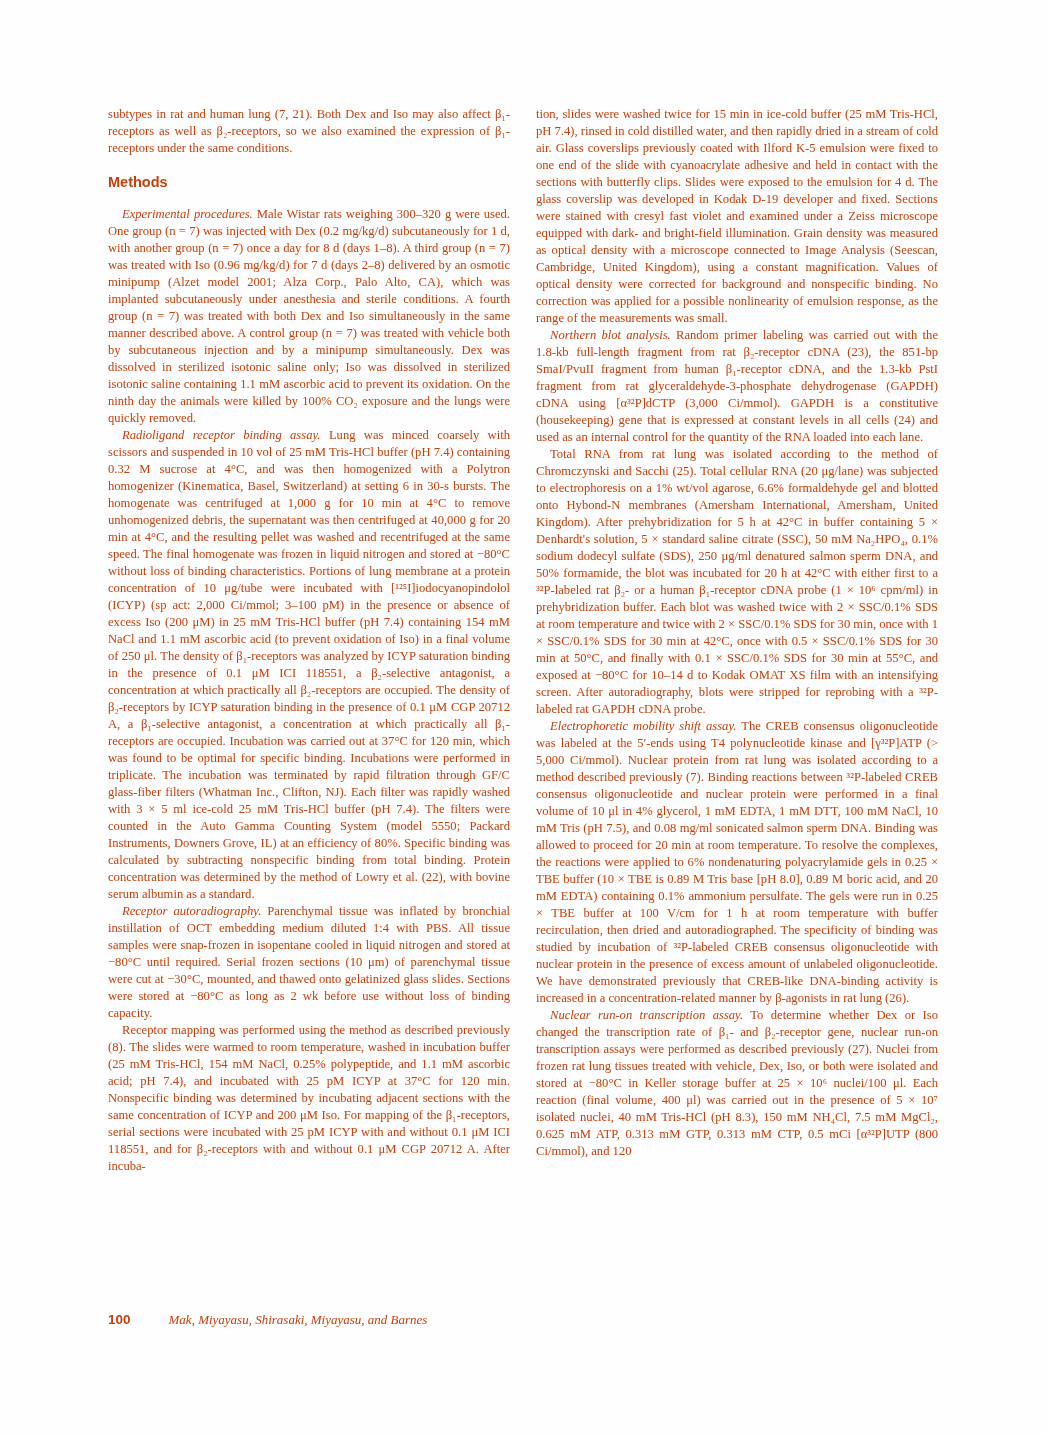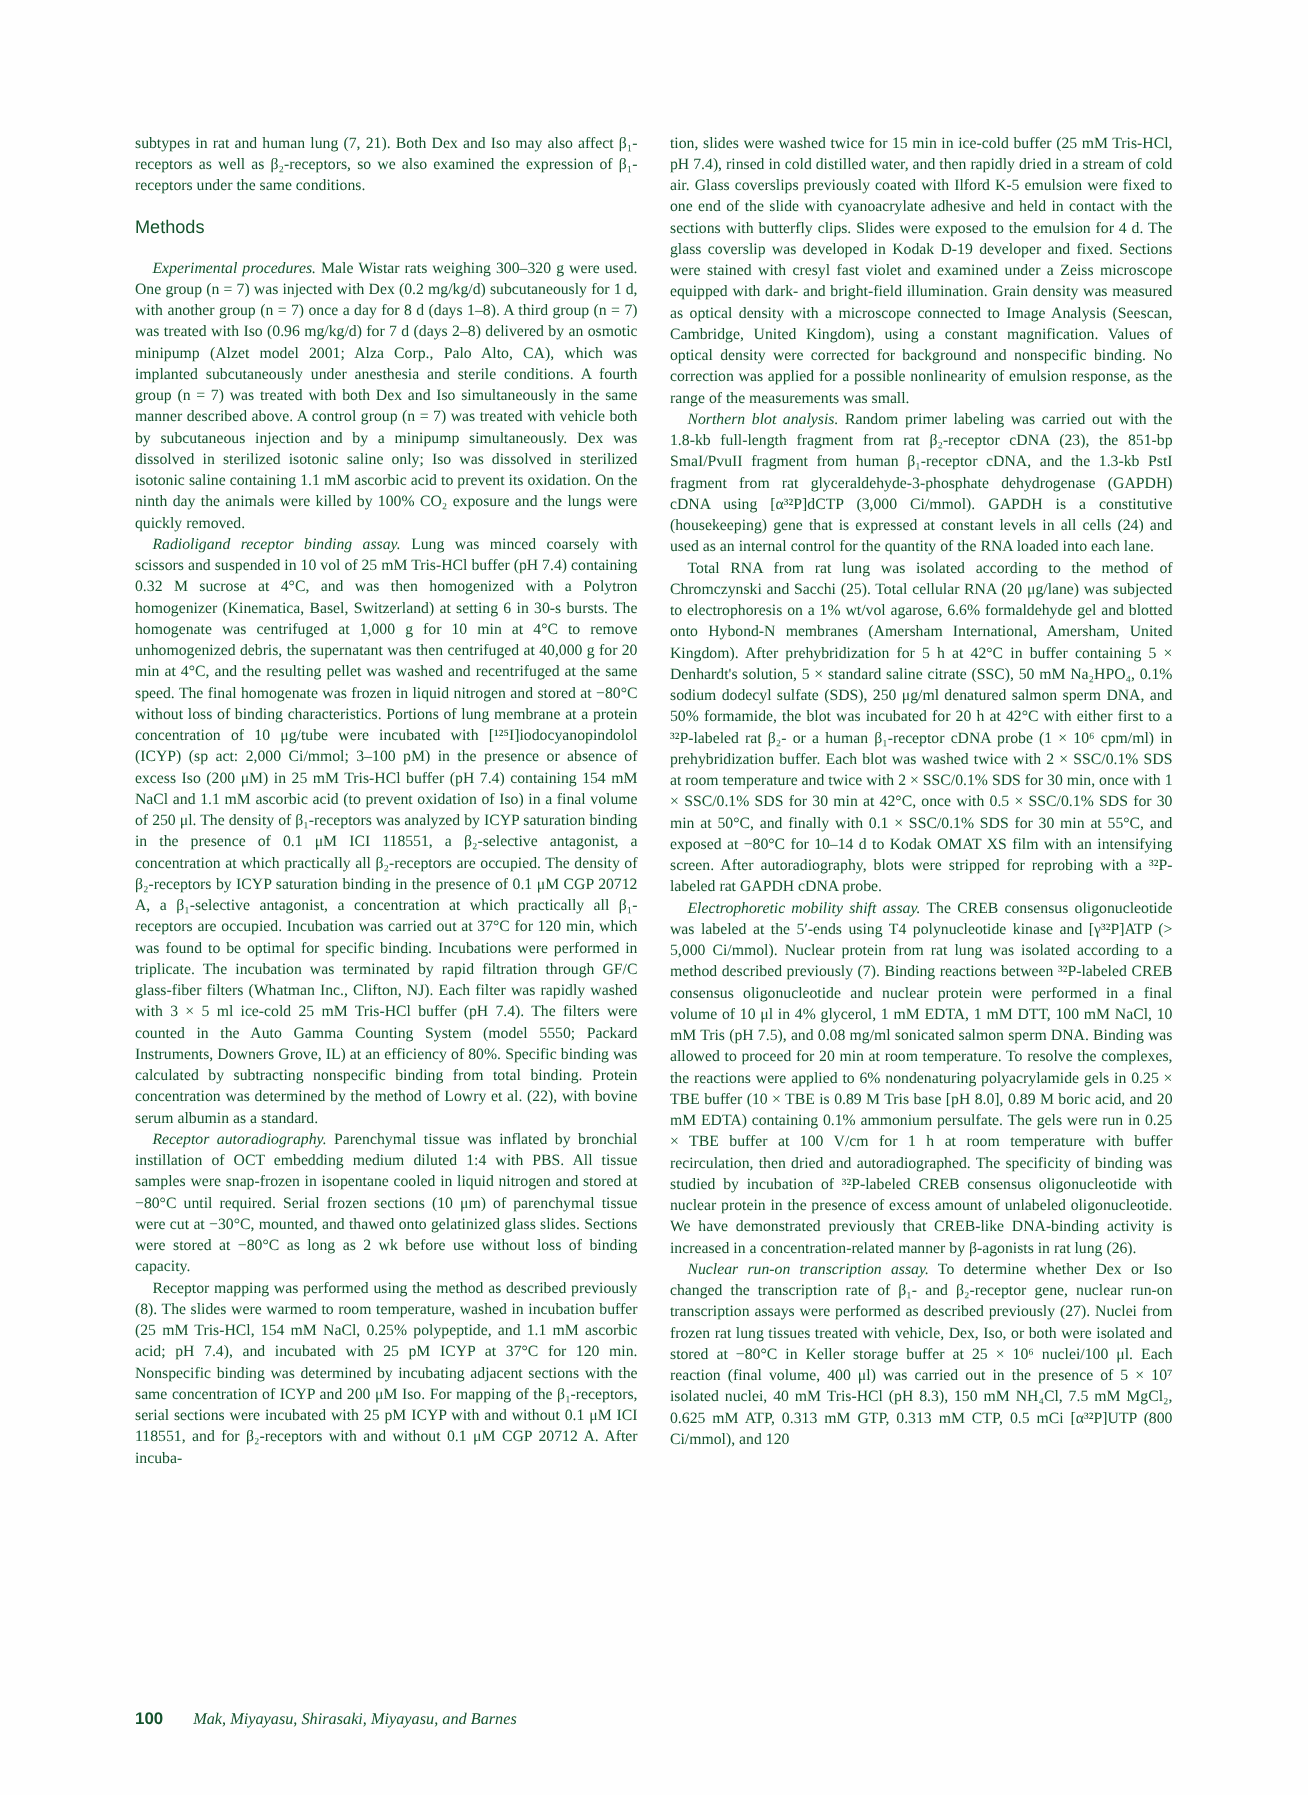--- a/index.html
+++ b/index.html
@@ -3,21 +3,21 @@
 <meta charset="utf-8">
 <style>
   * { margin: 0; padding: 0; box-sizing: border-box; }
   html, body { background: #ffffff; }
   .page {
     position: relative;
     width: 1046px;
     height: 1436px;
     background: #fefefe;
     font-family: "Liberation Serif", "DejaVu Serif", serif;
-    color: #14532d;
+    color: #c2410c;
     overflow: hidden;
   }
   .content {
     position: absolute;
     top: 106px;
     left: 108px;
     width: 830px;
     display: flex;
     gap: 26px;
   }
@@ -26,31 +26,31 @@
     font-size: 12.6px;
     line-height: 17px;
     text-align: justify;
   }
   .para { text-indent: 14px; }
   .para.noindent { text-indent: 0; }
   .lead { font-style: italic; }
   .methods-heading {
     font-family: "Liberation Sans", "DejaVu Sans", sans-serif;
     font-size: 14.5px;
-    font-weight: normal;
+    font-weight: bold;
     margin: 17px 0 15px 0;
     text-align: left;
   }
   .footer {
     position: absolute;
     left: 108px;
-    top: 1367px;
+    top: 1312px;
     display: flex;
     align-items: baseline;
-    gap: 24px;
+    gap: 38px;
   }
   .page-number {
     font-family: "Liberation Sans", "DejaVu Sans", sans-serif;
     font-weight: bold;
     font-size: 13.5px;
   }
   .running-authors {
     font-style: italic;
     font-size: 13px;
   }

